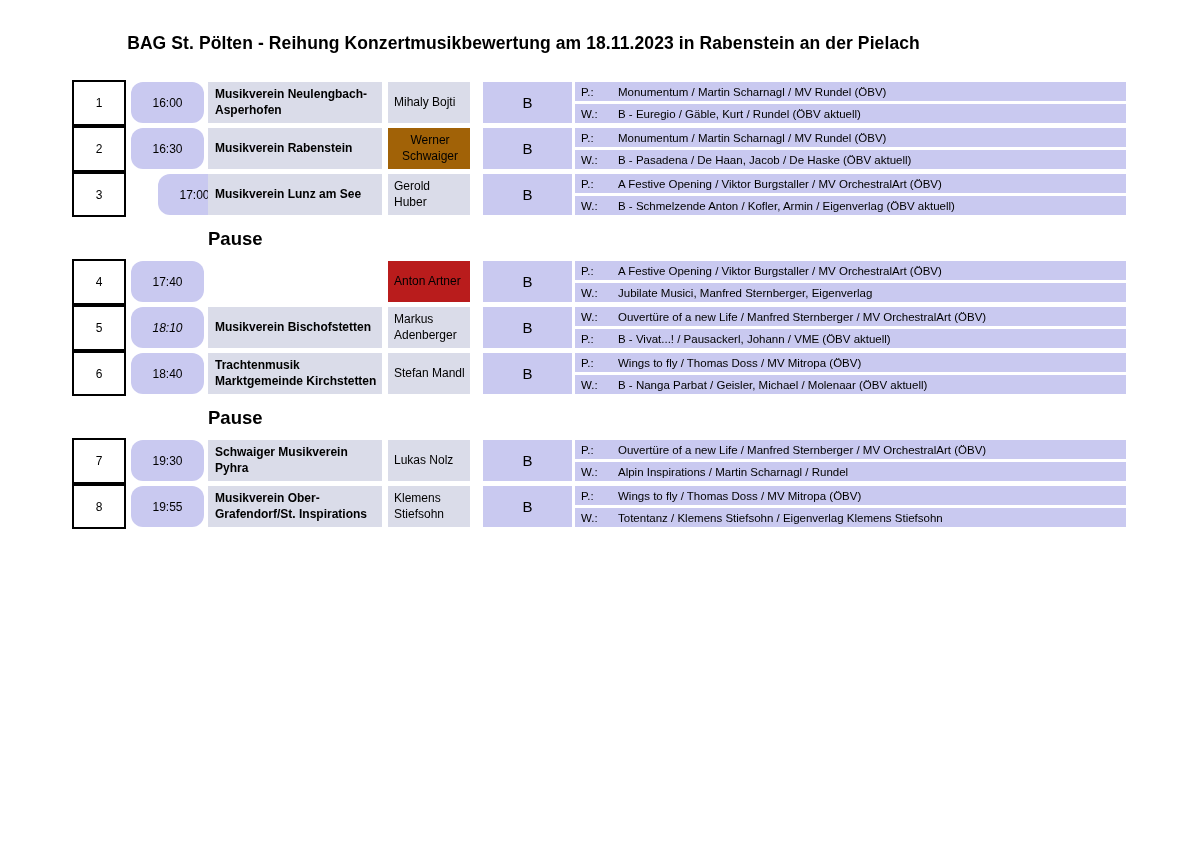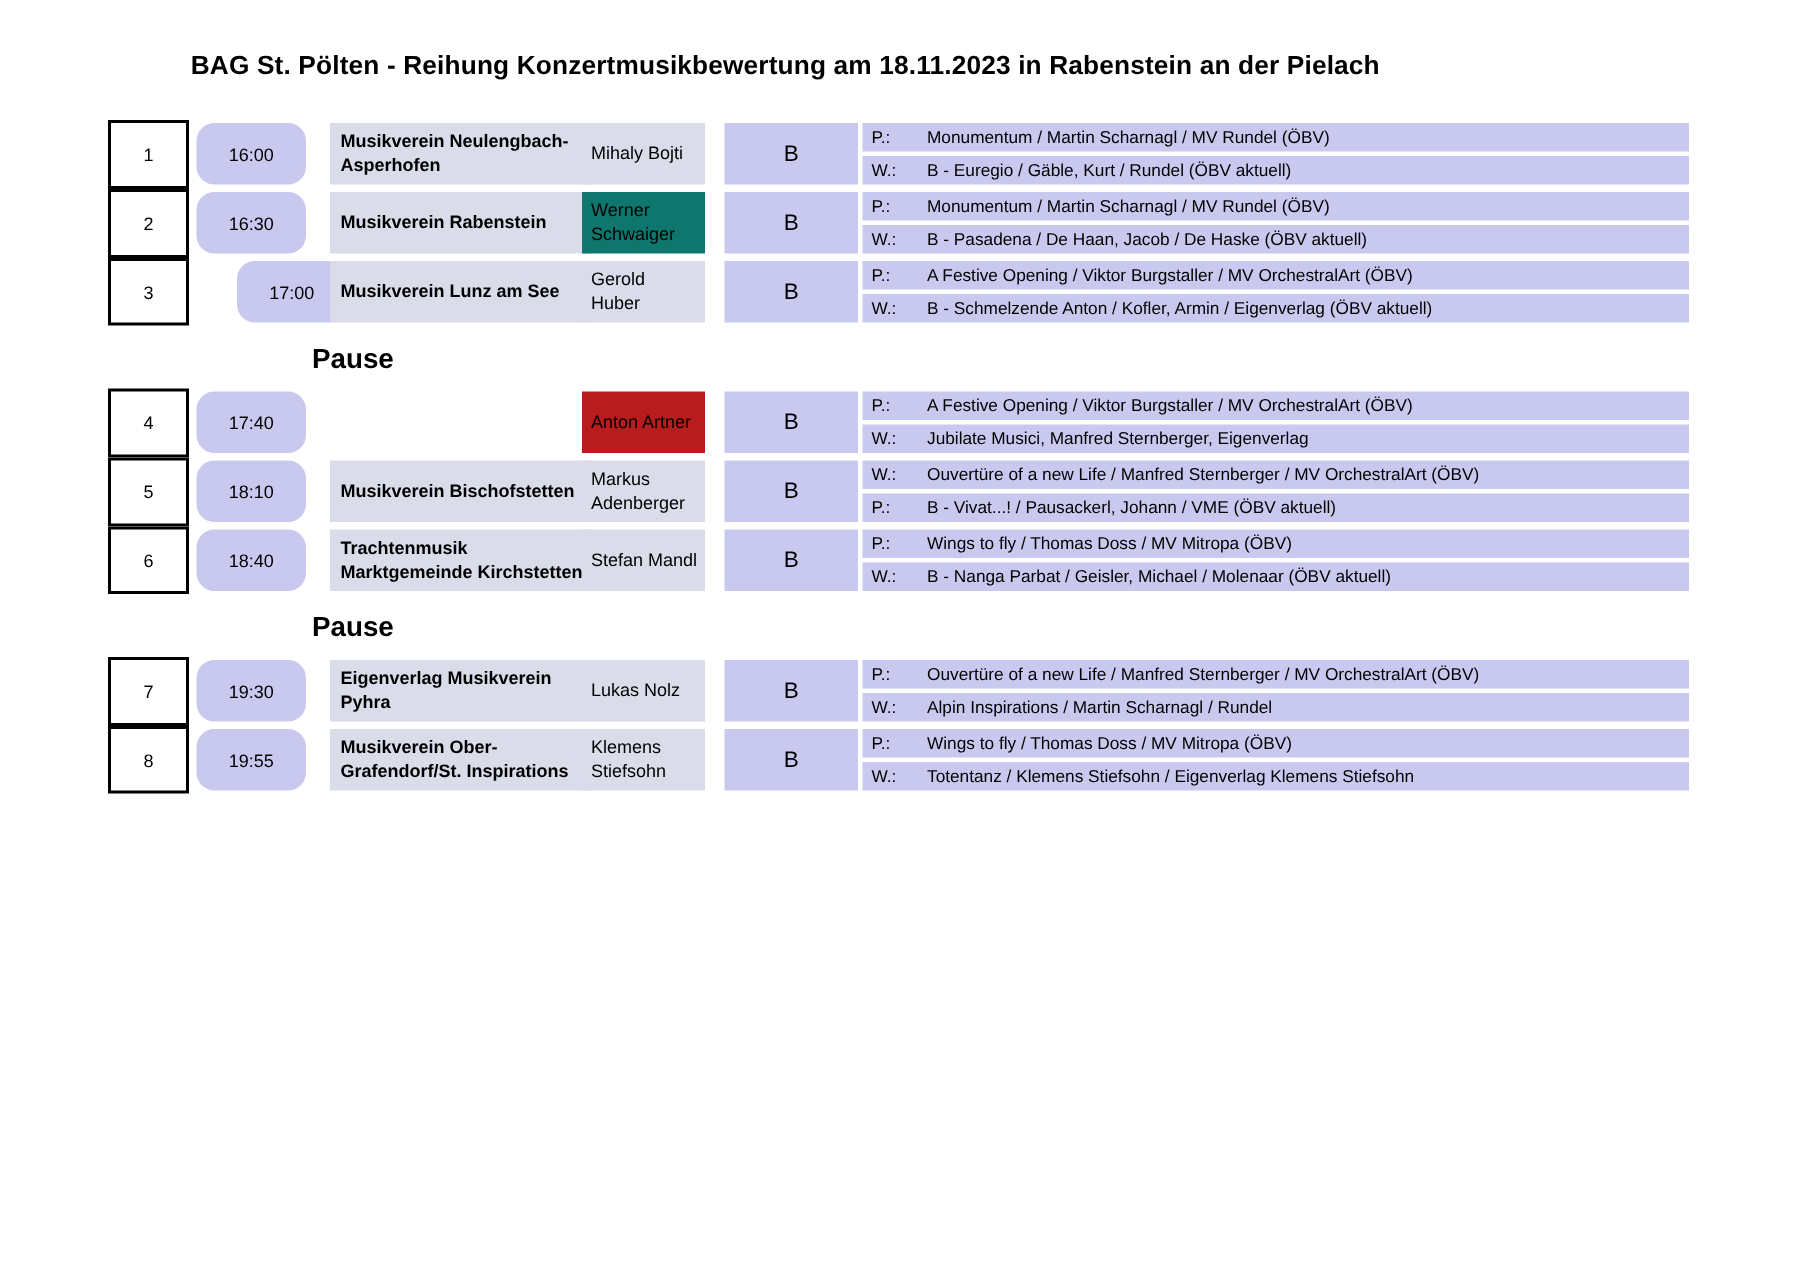--- a/index.html
+++ b/index.html
@@ -68,21 +68,20 @@
     font-size: 12px;
     border-radius: 12px;
   }
   .name {
     left: 136px;
     width: 174px;
     font-weight: bold;
     font-size: 12px;
     line-height: 1.3;
     padding: 0 4px 0 7px;
-    margin-left: 12px;
   }
   .cond {
     left: 316px;
     width: 82px;
     font-size: 12px;
     line-height: 1.3;
     padding: 0 4px 0 6px;
   }
   .grade {
     left: 411px;
@@ -141,21 +140,21 @@
           <div class="piece" style="background: rgb(201, 201, 240);">
             <span class="plabel">W.:</span>
             <span class="ptext">B - Euregio / Gäble, Kurt / Rundel (ÖBV aktuell)</span>
           </div>
         </div>
       </div>
       <div class="row joined">
         <div class="num">2</div>
         <div class="cell time" style="background: rgb(201, 201, 240);">16:30</div>
         <div class="cell name" style="background: rgb(218, 220, 233);">Musikverein Rabenstein</div>
-        <div class="cell cond" style="background: #0f766e;">Werner Schwaiger</div>
+        <div class="cell cond" style="background: #a16207; text-align: center;">Werner Schwaiger</div>
         <div class="cell grade" style="background: rgb(201, 201, 240);">B</div>
         <div class="pieces">
           <div class="piece" style="background: rgb(201, 201, 240);">
             <span class="plabel">P.:</span>
             <span class="ptext">Monumentum / Martin Scharnagl / MV Rundel (ÖBV)</span>
           </div>
           <div class="piece" style="background: rgb(201, 201, 240);">
             <span class="plabel">W.:</span>
             <span class="ptext">B - Pasadena / De Haan, Jacob / De Haske (ÖBV aktuell)</span>
           </div>
@@ -190,21 +189,21 @@
             <span class="ptext">A Festive Opening / Viktor Burgstaller / MV OrchestralArt (ÖBV)</span>
           </div>
           <div class="piece" style="background: rgb(201, 201, 240);">
             <span class="plabel">W.:</span>
             <span class="ptext">Jubilate Musici, Manfred Sternberger, Eigenverlag</span>
           </div>
         </div>
       </div>
       <div class="row joined">
         <div class="num">5</div>
-        <div class="cell time" style="background: rgb(201, 201, 240);">18:10</div>
+        <div class="cell time" style="background: rgb(201, 201, 240); font-style: italic;">18:10</div>
         <div class="cell name" style="background: rgb(218, 220, 233);">Musikverein Bischofstetten</div>
         <div class="cell cond" style="background: rgb(218, 220, 233);">Markus Adenberger</div>
         <div class="cell grade" style="background: rgb(201, 201, 240);">B</div>
         <div class="pieces">
           <div class="piece" style="background: rgb(201, 201, 240);">
             <span class="plabel">W.:</span>
             <span class="ptext">Ouvertüre of a new Life / Manfred Sternberger / MV OrchestralArt (ÖBV)</span>
           </div>
           <div class="piece" style="background: rgb(201, 201, 240);">
             <span class="plabel">P.:</span>
@@ -226,21 +225,21 @@
           <div class="piece" style="background: rgb(201, 201, 240);">
             <span class="plabel">W.:</span>
             <span class="ptext">B - Nanga Parbat / Geisler, Michael / Molenaar (ÖBV aktuell)</span>
           </div>
         </div>
       </div>
       <div class="pause">Pause</div>
       <div class="row joined">
         <div class="num">7</div>
         <div class="cell time" style="background: rgb(201, 201, 240);">19:30</div>
-        <div class="cell name" style="background: rgb(218, 220, 233);">Eigenverlag Musikverein Pyhra</div>
+        <div class="cell name" style="background: rgb(218, 220, 233);">Schwaiger Musikverein Pyhra</div>
         <div class="cell cond" style="background: rgb(218, 220, 233);">Lukas Nolz</div>
         <div class="cell grade" style="background: rgb(201, 201, 240);">B</div>
         <div class="pieces">
           <div class="piece" style="background: rgb(201, 201, 240);">
             <span class="plabel">P.:</span>
             <span class="ptext">Ouvertüre of a new Life / Manfred Sternberger / MV OrchestralArt (ÖBV)</span>
           </div>
           <div class="piece" style="background: rgb(201, 201, 240);">
             <span class="plabel">W.:</span>
             <span class="ptext">Alpin Inspirations / Martin Scharnagl / Rundel</span>

